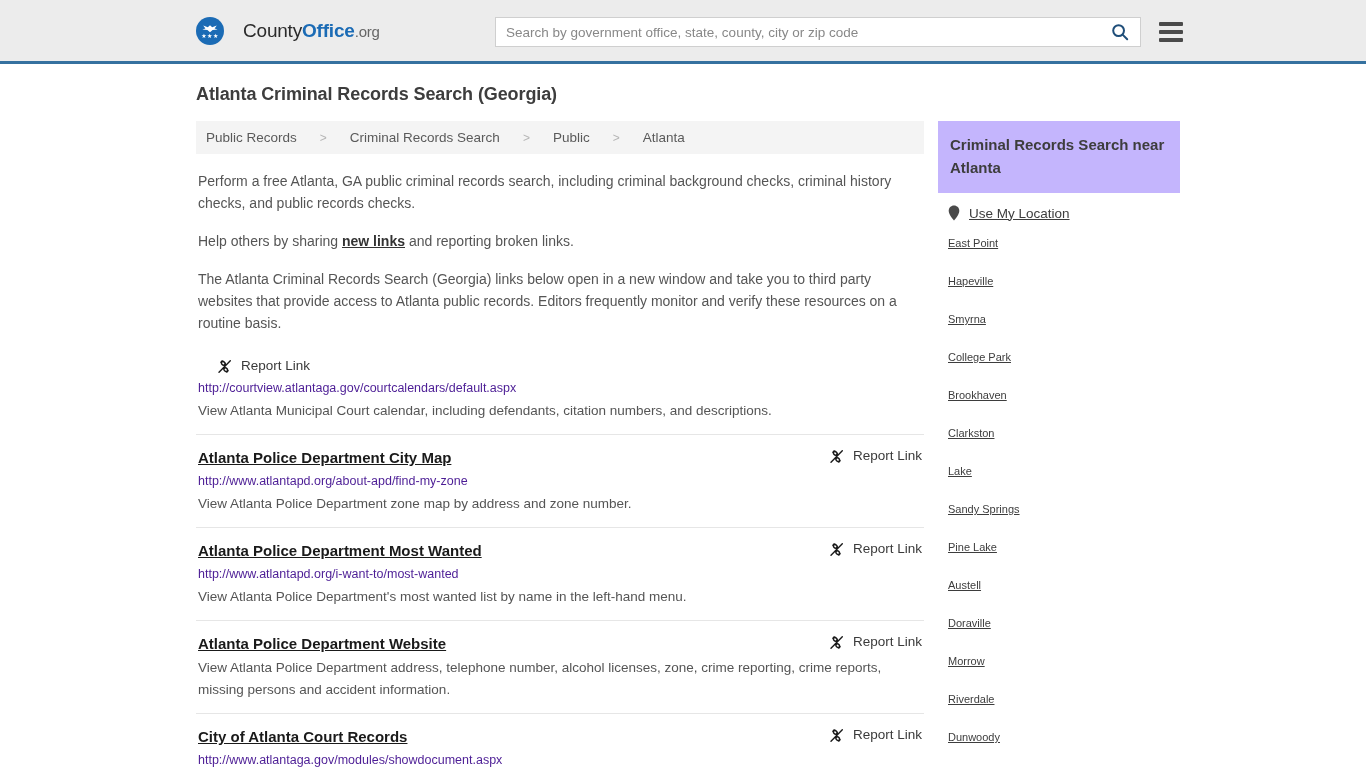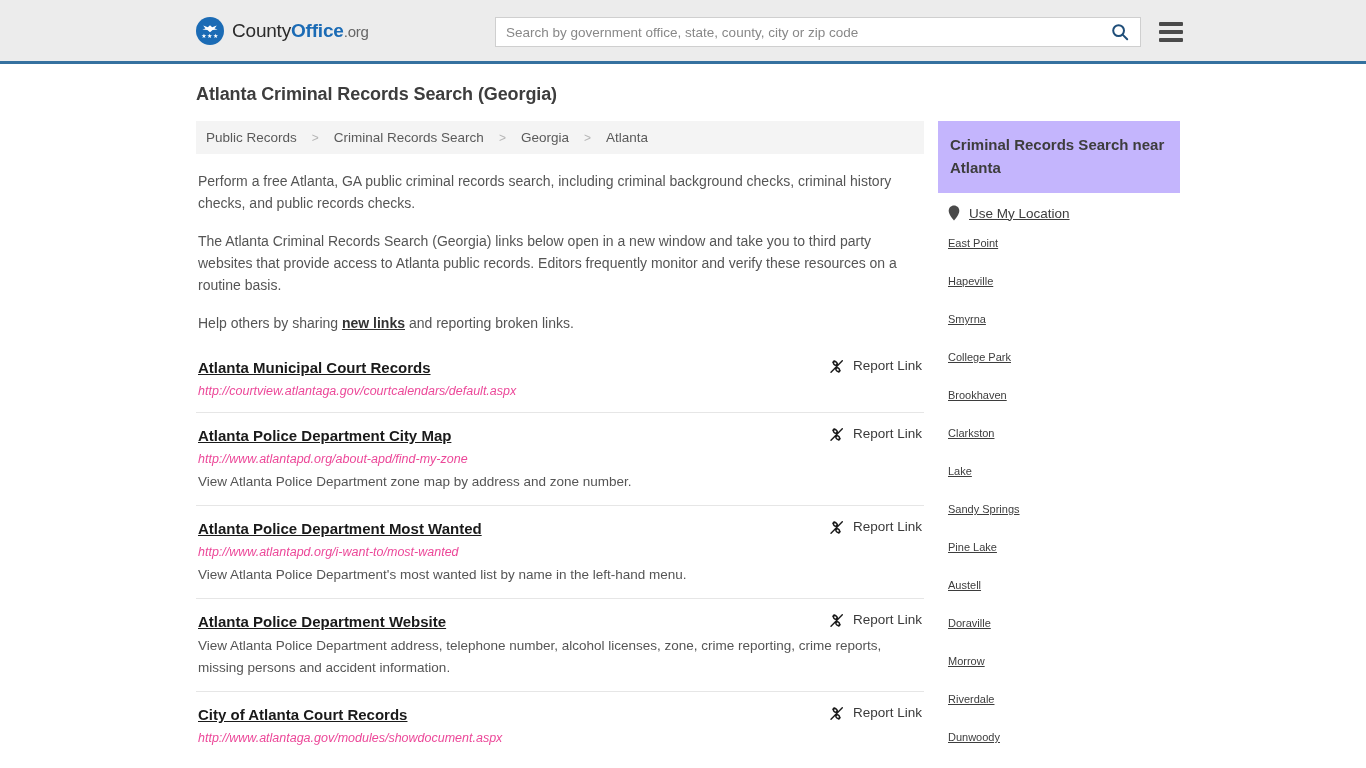--- a/index.html
+++ b/index.html
@@ -19,21 +19,21 @@
     background: #ececec;
     border-bottom: 3px solid #35719f;
     display: flex;
     align-items: center;
     position: relative;
   }
   .logo-wrap {
     display: flex;
     align-items: center;
     margin-left: 196px;
-    gap: 8px;
+    gap: 19px;
     text-decoration: none;
   }
   .logo-badge {
     width: 28px; height: 28px;
     border-radius: 50%;
     background: #1b6bb5;
     display: flex;
     flex-direction: column;
     align-items: center;
     justify-content: center;
@@ -133,21 +133,21 @@
   .side-col { width: 242px; flex: none; }
 
   
   .breadcrumb {
     background: #f4f4f4;
     padding: 9px 10px;
     font-size: 13.5px;
     display: flex;
     align-items: flex-end;
     flex-wrap: wrap;
-    gap: 8px;
+    gap: 16px;
   }
   .breadcrumb a {
     color: #5a5a5a;
     text-decoration: none;
   }
   .breadcrumb .sep {
     color: #b5b5b5;
     margin: 0 7px;
     font-size: 12px;
   }
@@ -194,25 +194,24 @@
     padding-left: 18px;
     cursor: pointer;
   }
   .report-link .label {
     font-size: 13.5px;
     color: #3a3a3a;
   }
   .result-url {
     display: block;
     font-size: 12.5px;
-    color: #ec4899;
+    color: #4c1d95;
     margin-top: 5px;
     line-height: 17px;
     text-decoration: none;
-    font-style: italic;
   }
   .result-desc {
     font-size: 13.5px;
     color: #555555;
     line-height: 22px;
     margin-top: 3px;
   }
 
   
   .side-head {
@@ -287,48 +286,48 @@
 
   <div class="columns">
 
     <div class="main-col">
 
       <div class="breadcrumb">
         <a>Public Records</a>
         <span class="sep">&gt;</span>
         <a>Criminal Records Search</a>
         <span class="sep">&gt;</span>
-        <a>Georgia</a>
+        <a>Public</a>
         <span class="sep">&gt;</span>
         <a>Atlanta</a>
       </div>
 
       <div class="intro">
         <p>Perform a free Atlanta, GA public criminal records search, including criminal background checks, criminal history checks, and public records checks.</p>
+        <p><span>Help others by sharing </span><a>new links</a><span> and reporting broken links.</span></p>
         <p>The Atlanta Criminal Records Search (Georgia) links below open in a new window and take you to third party websites that provide access to Atlanta public records. Editors frequently monitor and verify these resources on a routine basis.</p>
-        <p><span>Help others by sharing </span><a>new links</a><span> and reporting broken links.</span></p>
       </div>
 
       <div class="results">
 
         <div class="result">
           <div class="result-head">
-            <a class="result-title">Atlanta Municipal Court Records</a>
             <span class="report-link">
               <svg width="17" height="17" viewBox="0 0 17 17" aria-hidden="true">
                 <path d="M5.0 4.2 a2.4 2.4 0 1 1 3.4 3.4" fill="none" stroke="#1a1a1a" stroke-width="1.5" stroke-linecap="round"></path>
                 <path d="M12.0 12.8 a2.4 2.4 0 1 1 -3.4 -3.4" fill="none" stroke="#1a1a1a" stroke-width="1.5" stroke-linecap="round"></path>
                 <path d="M6.1 3.1 a2.4 2.4 0 1 0 3.4 3.4" fill="none" stroke="#1a1a1a" stroke-width="1.5" stroke-linecap="round"></path>
                 <path d="M10.9 13.9 a2.4 2.4 0 1 0 -3.4 -3.4" fill="none" stroke="#1a1a1a" stroke-width="1.5" stroke-linecap="round"></path>
                 <line x1="3.0" y1="14.3" x2="14.3" y2="2.8" stroke="#1a1a1a" stroke-width="1.4" stroke-linecap="round"></line>
               </svg>
               <span class="label">Report Link</span>
             </span>
           </div>
           <a class="result-url">http://courtview.atlantaga.gov/courtcalendars/default.aspx</a>
+          <div class="result-desc">View Atlanta Municipal Court calendar, including defendants, citation numbers, and descriptions.</div>
         </div>
 
         <div class="result">
           <div class="result-head">
             <a class="result-title">Atlanta Police Department City Map</a>
             <span class="report-link">
               <svg width="17" height="17" viewBox="0 0 17 17" aria-hidden="true">
                 <path d="M5.0 4.2 a2.4 2.4 0 1 1 3.4 3.4" fill="none" stroke="#1a1a1a" stroke-width="1.5" stroke-linecap="round"></path>
                 <path d="M12.0 12.8 a2.4 2.4 0 1 1 -3.4 -3.4" fill="none" stroke="#1a1a1a" stroke-width="1.5" stroke-linecap="round"></path>
                 <path d="M6.1 3.1 a2.4 2.4 0 1 0 3.4 3.4" fill="none" stroke="#1a1a1a" stroke-width="1.5" stroke-linecap="round"></path>

